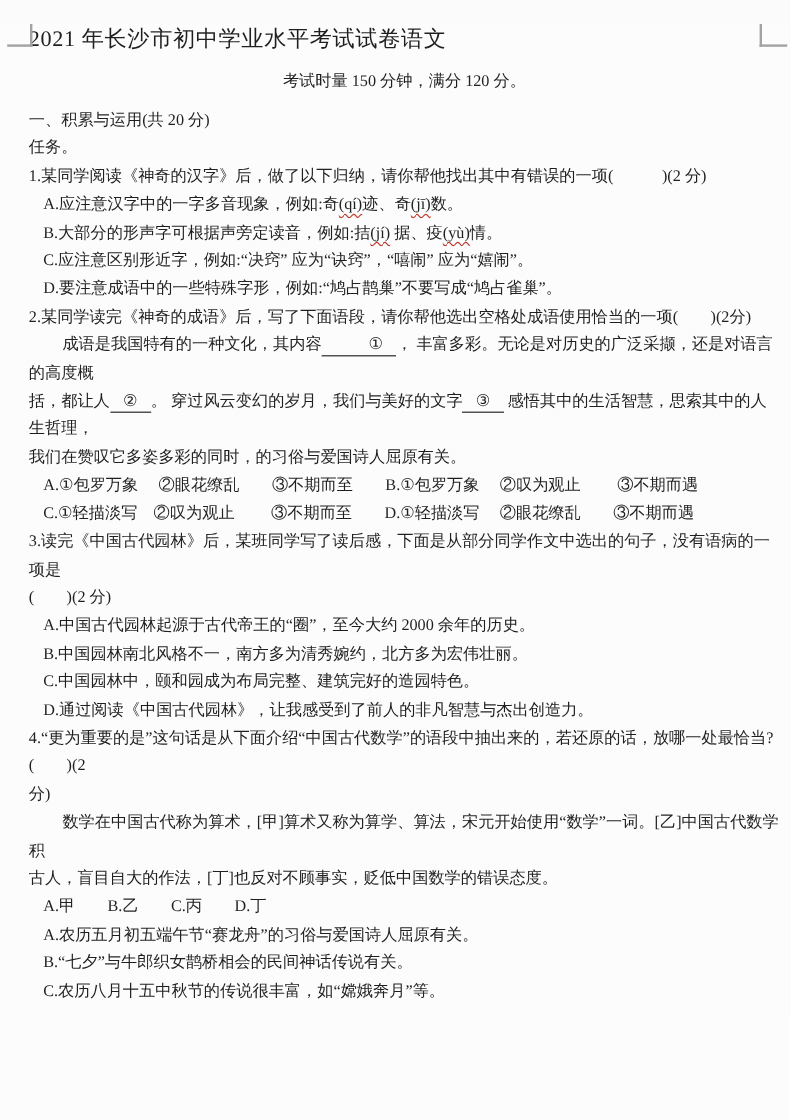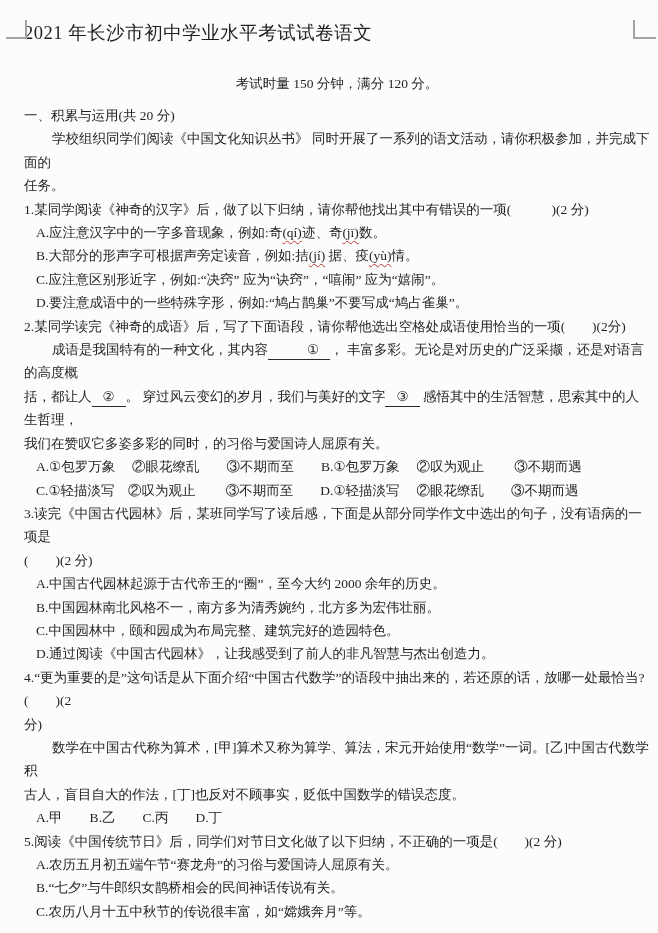--- a/index.html
+++ b/index.html
@@ -14,21 +14,21 @@
   .crop-mark{position:absolute;top:0;height:17px;}
   .crop-mark.left{left:6px;width:19px;border-right:2px solid #a3a3a3;border-bottom:2px solid #a3a3a3;}
   .crop-mark.right{right:2px;width:21px;border-left:2px solid #a3a3a3;border-bottom:2px solid #a3a3a3;}
   .content{padding:0 8px 0 24px;}
   .title{
     text-align:left;font-size:18.5px;line-height:26px;
     margin-top:20px;letter-spacing:.5px;
   }
   .subtitle{
     text-align:center;font-size:13.5px;line-height:24px;
-    margin-top:26px;margin-bottom:8px;
+    margin-top:10px;margin-bottom:8px;
   }
   .doc-line{
     font-size:13.5px;line-height:23.4px;
     white-space:pre-wrap;
   }
   .indent-opt{padding-left:12px;}
   .indent-para{text-indent:28px;}
   .pinyin{
     text-decoration:underline;
     text-decoration-style:wavy;
@@ -50,21 +50,20 @@
 
   <div class="crop-mark left"></div>
   <div class="crop-mark right"></div>
 
   <div class="content">
 
     <div class="title">2021 年长沙市初中学业水平考试试卷语文</div>
     <div class="subtitle">考试时量 150 分钟，满分 120 分。</div>
 
     <div class="doc-line">一、积累与运用(共 20 分)</div>
-    <div class="doc-line indent-para">学校组织同学们阅读《中国文化知识丛书》 同时开展了一系列的语文活动，请你积极参加，并完成下面的</div>
     <div class="doc-line">任务。</div>
 
     <div class="doc-line">1.某同学阅读《神奇的汉字》后，做了以下归纳，请你帮他找出其中有错误的一项(　　　)(2 分)</div>
     <div class="doc-line indent-opt"><span>A.应注意汉字中的一字多音现象，例如:奇</span><span class="pinyin">(qí)</span><span>迹、奇</span><span class="pinyin">(jī)</span><span>数。</span></div>
     <div class="doc-line indent-opt"><span>B.大部分的形声字可根据声旁定读音，例如:拮</span><span class="pinyin">(jí)</span><span> 据、疫</span><span class="pinyin">(yù)</span><span>情。</span></div>
     <div class="doc-line indent-opt">C.应注意区别形近字，例如:“决窍” 应为“诀窍”，“嘻闹” 应为“嬉闹”。</div>
     <div class="doc-line indent-opt">D.要注意成语中的一些特殊字形，例如:“鸠占鹊巢”不要写成“鸠占雀巢”。</div>
 
     <div class="doc-line">2.某同学读完《神奇的成语》后，写了下面语段，请你帮他选出空格处成语使用恰当的一项(　　)(2分)</div>
     <div class="doc-line indent-para"><span>成语是我国特有的一种文化，其内容</span><span class="blank-num">①</span><span>， 丰富多彩。无论是对历史的广泛采撷，还是对语言的高度概</span></div>
@@ -79,19 +78,18 @@
     <div class="doc-line indent-opt">B.中国园林南北风格不一，南方多为清秀婉约，北方多为宏伟壮丽。</div>
     <div class="doc-line indent-opt">C.中国园林中，颐和园成为布局完整、建筑完好的造园特色。</div>
     <div class="doc-line indent-opt">D.通过阅读《中国古代园林》，让我感受到了前人的非凡智慧与杰出创造力。</div>
 
     <div class="doc-line">4.“更为重要的是”这句话是从下面介绍“中国古代数学”的语段中抽出来的，若还原的话，放哪一处最恰当?(　　)(2</div>
     <div class="doc-line">分)</div>
     <div class="doc-line indent-para">数学在中国古代称为算术，[甲]算术又称为算学、算法，宋元开始使用“数学”一词。[乙]中国古代数学积</div>
     <div class="doc-line">古人，盲目自大的作法，[丁]也反对不顾事实，贬低中国数学的错误态度。</div>
     <div class="doc-line indent-opt">A.甲　　B.乙　　C.丙　　D.丁</div>
 
-    <div class="doc-line">5.阅读《中国传统节日》后，同学们对节日文化做了以下归纳，不正确的一项是(　　)(2 分)</div>
     <div class="doc-line indent-opt">A.农历五月初五端午节“赛龙舟”的习俗与爱国诗人屈原有关。</div>
     <div class="doc-line indent-opt">B.“七夕”与牛郎织女鹊桥相会的民间神话传说有关。</div>
     <div class="doc-line indent-opt">C.农历八月十五中秋节的传说很丰富，如“嫦娥奔月”等。</div>
 
   </div>
 </div>
 
 </body></html>

